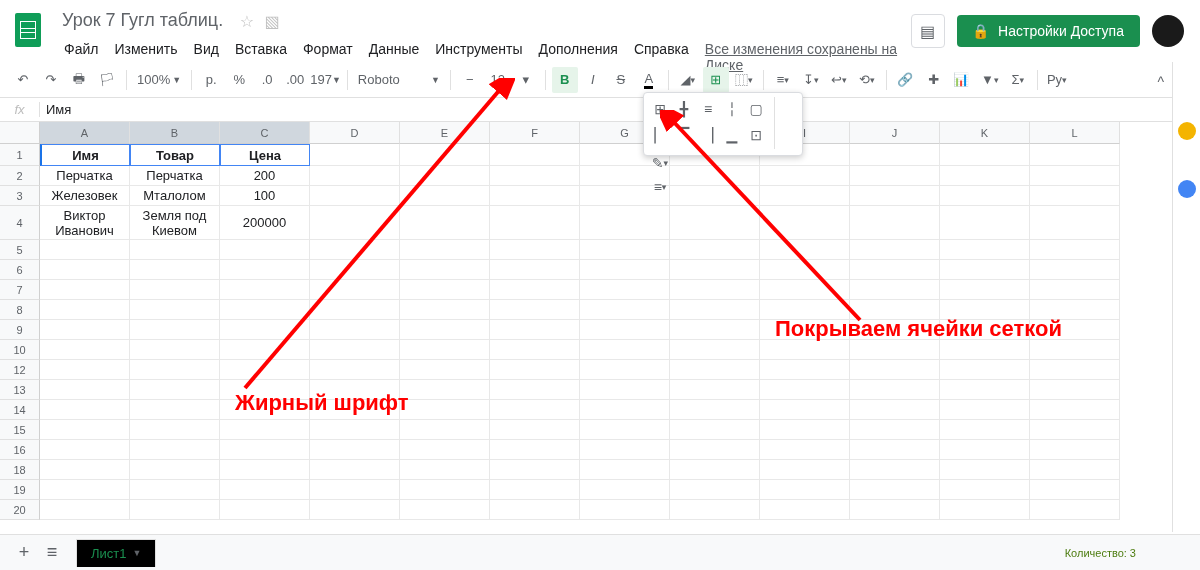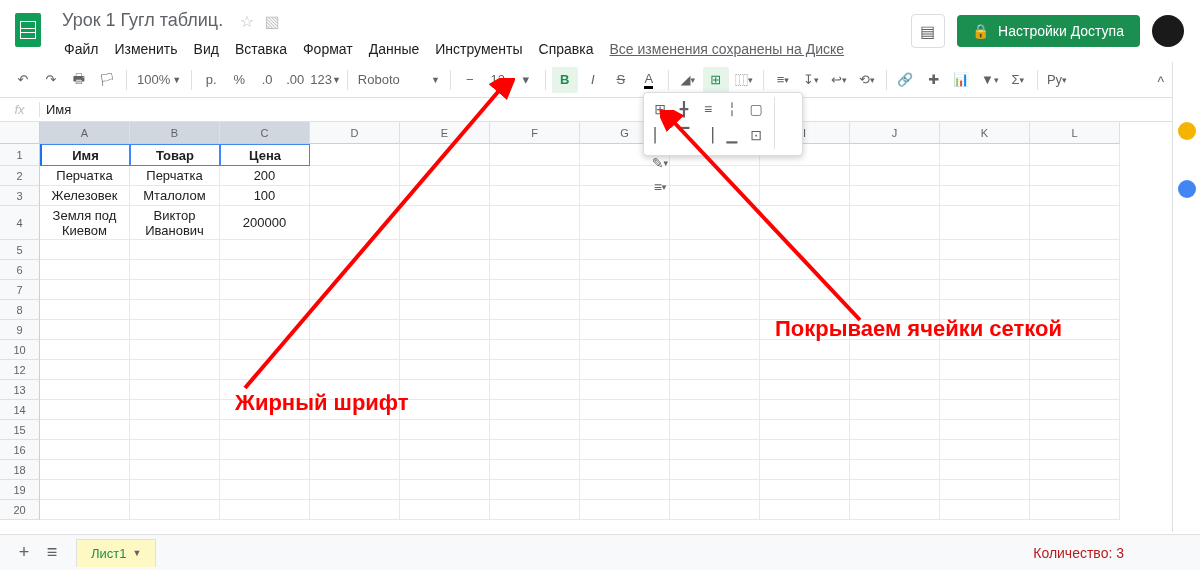--- a/index.html
+++ b/index.html
@@ -39,46 +39,47 @@
 .row-h{width:40px;border-right:1px solid #d0d0d0;border-bottom:1px solid #e0e0e0;background:#f8f9fa;display:flex;align-items:center;justify-content:center;font-size:11px;color:#5f6368}
 .cell{border-right:1px solid #e8e8e8;border-bottom:1px solid #e8e8e8;display:flex;align-items:center;justify-content:center;font-size:13px;color:#202124;padding:0 4px;text-align:center}
 .row1 .cell.ch{font-weight:bold;border:1px solid #4285f4;background:#fff}
 .row1 .cell.ch.first{border-left:2px solid #1a73e8}
 .border-popup{position:absolute;left:643px;top:92px;width:160px;height:64px;background:#fff;border:1px solid #dadce0;border-radius:4px;box-shadow:0 2px 6px rgba(0,0,0,.2);padding:4px;display:flex;flex-wrap:wrap;gap:2px;z-index:5}
 .bp-ico{width:24px;height:24px;display:flex;align-items:center;justify-content:center;color:#5f6368;font-size:14px}
 .bp-sep{width:1px;height:52px;background:#e0e0e0;margin:0 4px}
 .annot{position:absolute;color:#ff0000;font-weight:bold;font-size:22px;z-index:10}
 .sheet-tabs{position:absolute;left:0;right:0;bottom:0;height:36px;border-top:1px solid #e0e0e0;display:flex;align-items:center;padding:0 10px;background:#f8f9fa}
 .sheet-add,.sheet-menu{width:28px;height:28px;display:flex;align-items:center;justify-content:center;color:#5f6368;font-size:18px}
-.sheet-tab{background:#fef9c3;border-top:1px solid #e0e0e0;border-left:1px solid #e0e0e0;border-right:1px solid #e0e0e0;padding:6px 14px;font-size:13px;color:#1a8f4f;display:flex;align-items:center;gap:6px;margin-left:10px}
-.count-lbl{position:absolute;right:76px;font-size:14px;color:#b91c1c}
+.sheet-tab{background:#000000;border-top:1px solid #e0e0e0;border-left:1px solid #e0e0e0;border-right:1px solid #e0e0e0;padding:6px 14px;font-size:13px;color:#1a8f4f;display:flex;align-items:center;gap:6px;margin-left:10px}
+.count-lbl{position:absolute;right:64px;font-size:11px;color:#4d7c0f}
 .side-rail{position:absolute;right:0;top:62px;width:28px;height:470px;border-left:1px solid #e0e0e0;background:#fff;display:flex;flex-direction:column;align-items:center;padding-top:60px;gap:40px}
 .rail-dot{width:18px;height:18px;border-radius:50%}
 svg.arrow{position:absolute;z-index:9;pointer-events:none}
 .chev{position:absolute;right:36px;top:74px;color:#5f6368;font-size:14px}
 </style>
 </head>
 <body>
 
 <div class="hdr">
   <div class="logo-box">
       <div class="logo"></div>
     </div>
   <div class="title-area">
-    <span class="doc-title">Урок 1 Гугл таблиц.</span>
+    <span class="doc-title">Урок 7 Гугл таблиц.</span>
     <span class="star-ico">☆</span>
     <span class="folder-ico">▧</span>
     <div class="menus" id="menus">
         <div class="menu-item">Файл</div>
         <div class="menu-item">Изменить</div>
         <div class="menu-item">Вид</div>
         <div class="menu-item">Вставка</div>
         <div class="menu-item">Формат</div>
         <div class="menu-item">Данные</div>
         <div class="menu-item">Инструменты</div>
+        <div class="menu-item">Дополнения</div>
         <div class="menu-item">Справка</div>
         <div class="save-note">Все изменения сохранены на Диске</div>
       </div>
   </div>
   <div class="rh">
     <div class="comment-btn">▤</div>
     <div class="share-btn">
       <span>🔒</span>
       <span>Настройки Доступа</span>
     </div>
@@ -95,21 +96,21 @@
   <div class="zoom">
       <span>100%</span>
       <span class="dd">▼</span>
     </div>
   <div class="sep"></div>
   <div class="tbtn">р.</div>
   <div class="tbtn">%</div>
   <div class="tbtn">.0</div>
   <div class="tbtn">.00</div>
   <div class="tbtn">
-      <span>123</span>
+      <span>197</span>
       <span class="dd">▼</span>
     </div>
   <div class="sep"></div>
   <div class="font" style="width:90px">
       <span>Roboto</span>
       <span class="dd" style="margin-left:auto">▼</span>
     </div>
   <div class="sep"></div>
   <div class="tbtn">−</div>
   <div class="fontsize" style="width:26px;justify-content:center">12</div>
@@ -206,22 +207,22 @@
         <div class="cell" style="width: 90px; height: 20px;"></div>
         <div class="cell" style="width: 90px; height: 20px;"></div>
         <div class="cell" style="width: 90px; height: 20px;"></div>
         <div class="cell" style="width: 90px; height: 20px;"></div>
         <div class="cell" style="width: 90px; height: 20px;"></div>
         <div class="cell" style="width: 90px; height: 20px;"></div>
         <div class="cell" style="width: 90px; height: 20px;"></div>
       </div>
       <div class="row">
         <div class="row-h" style="height: 34px;">4</div>
+        <div class="cell" style="width: 90px; height: 34px; white-space: normal; line-height: 15px;">Виктор Иванович</div>
         <div class="cell" style="width: 90px; height: 34px; white-space: normal; line-height: 15px;">Земля под Киевом</div>
-        <div class="cell" style="width: 90px; height: 34px; white-space: normal; line-height: 15px;">Виктор Иванович</div>
         <div class="cell" style="width: 90px; height: 34px;">200000</div>
         <div class="cell" style="width: 90px; height: 34px;"></div>
         <div class="cell" style="width: 90px; height: 34px;"></div>
         <div class="cell" style="width: 90px; height: 34px;"></div>
         <div class="cell" style="width: 90px; height: 34px;"></div>
         <div class="cell" style="width: 90px; height: 34px;"></div>
         <div class="cell" style="width: 90px; height: 34px;"></div>
         <div class="cell" style="width: 90px; height: 34px;"></div>
         <div class="cell" style="width: 90px; height: 34px;"></div>
         <div class="cell" style="width: 90px; height: 34px;"></div>

